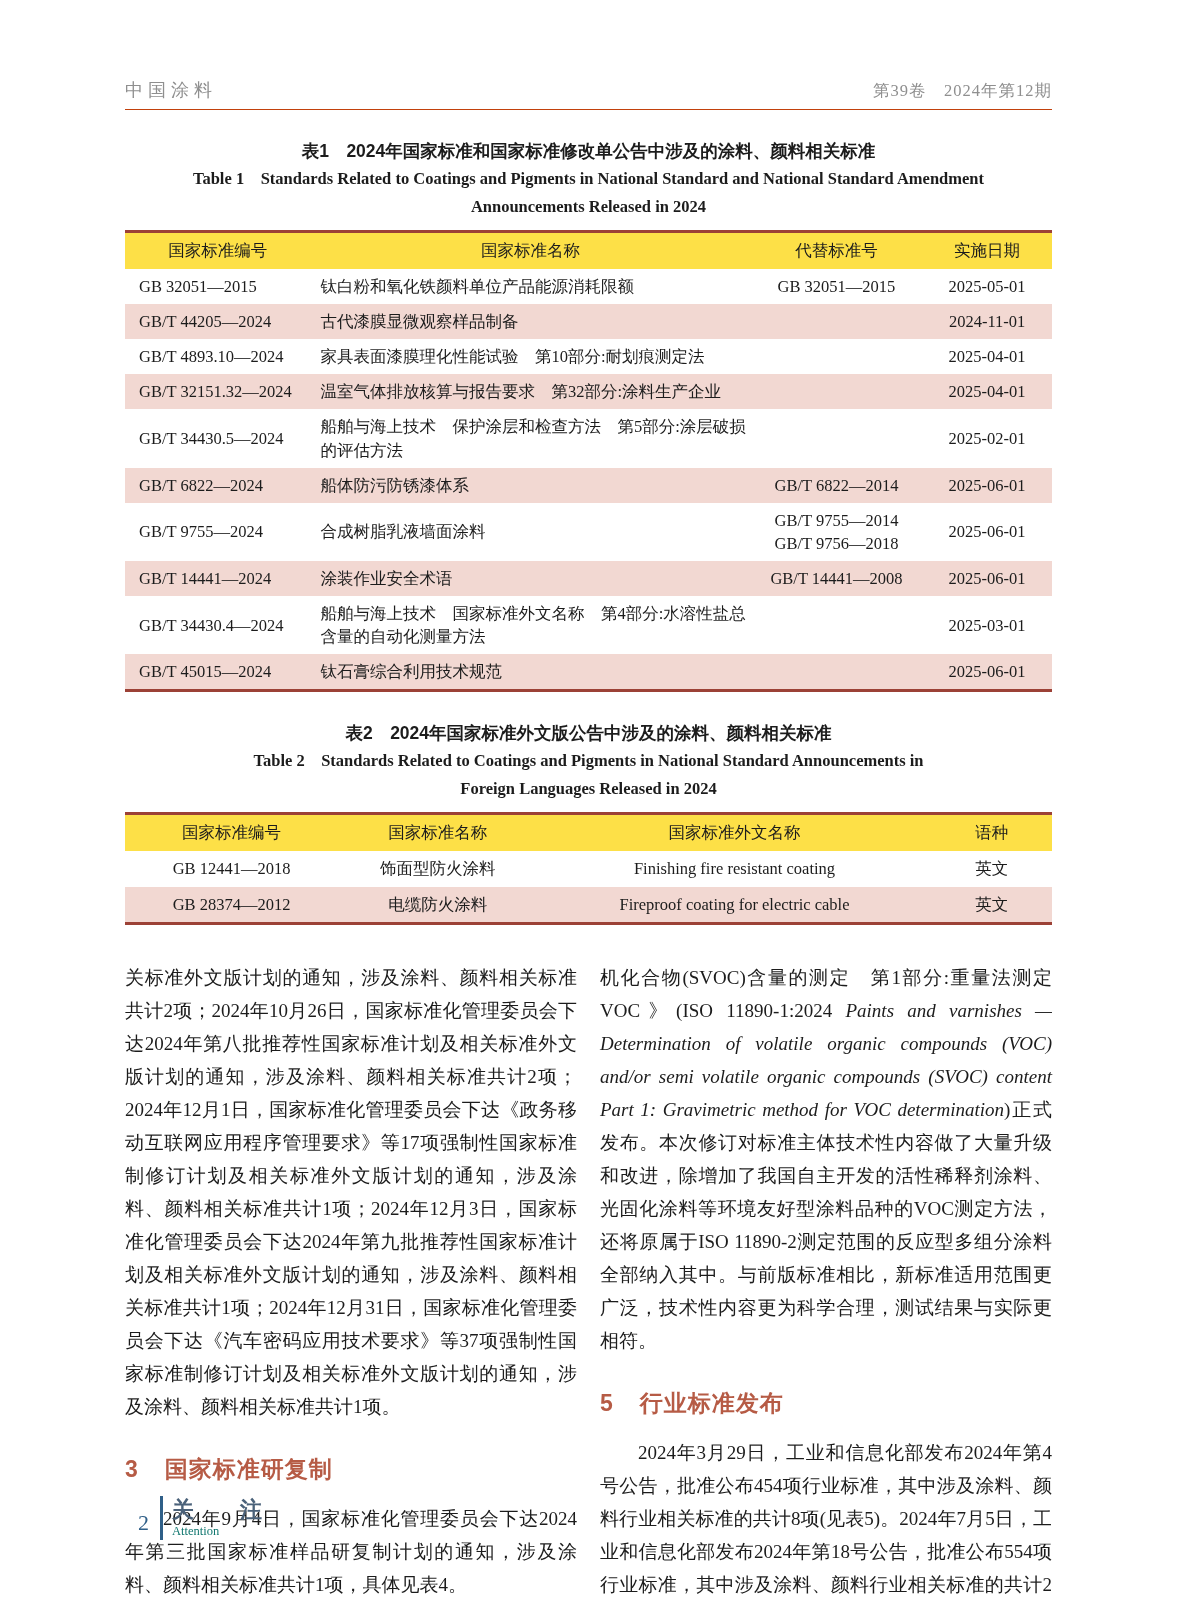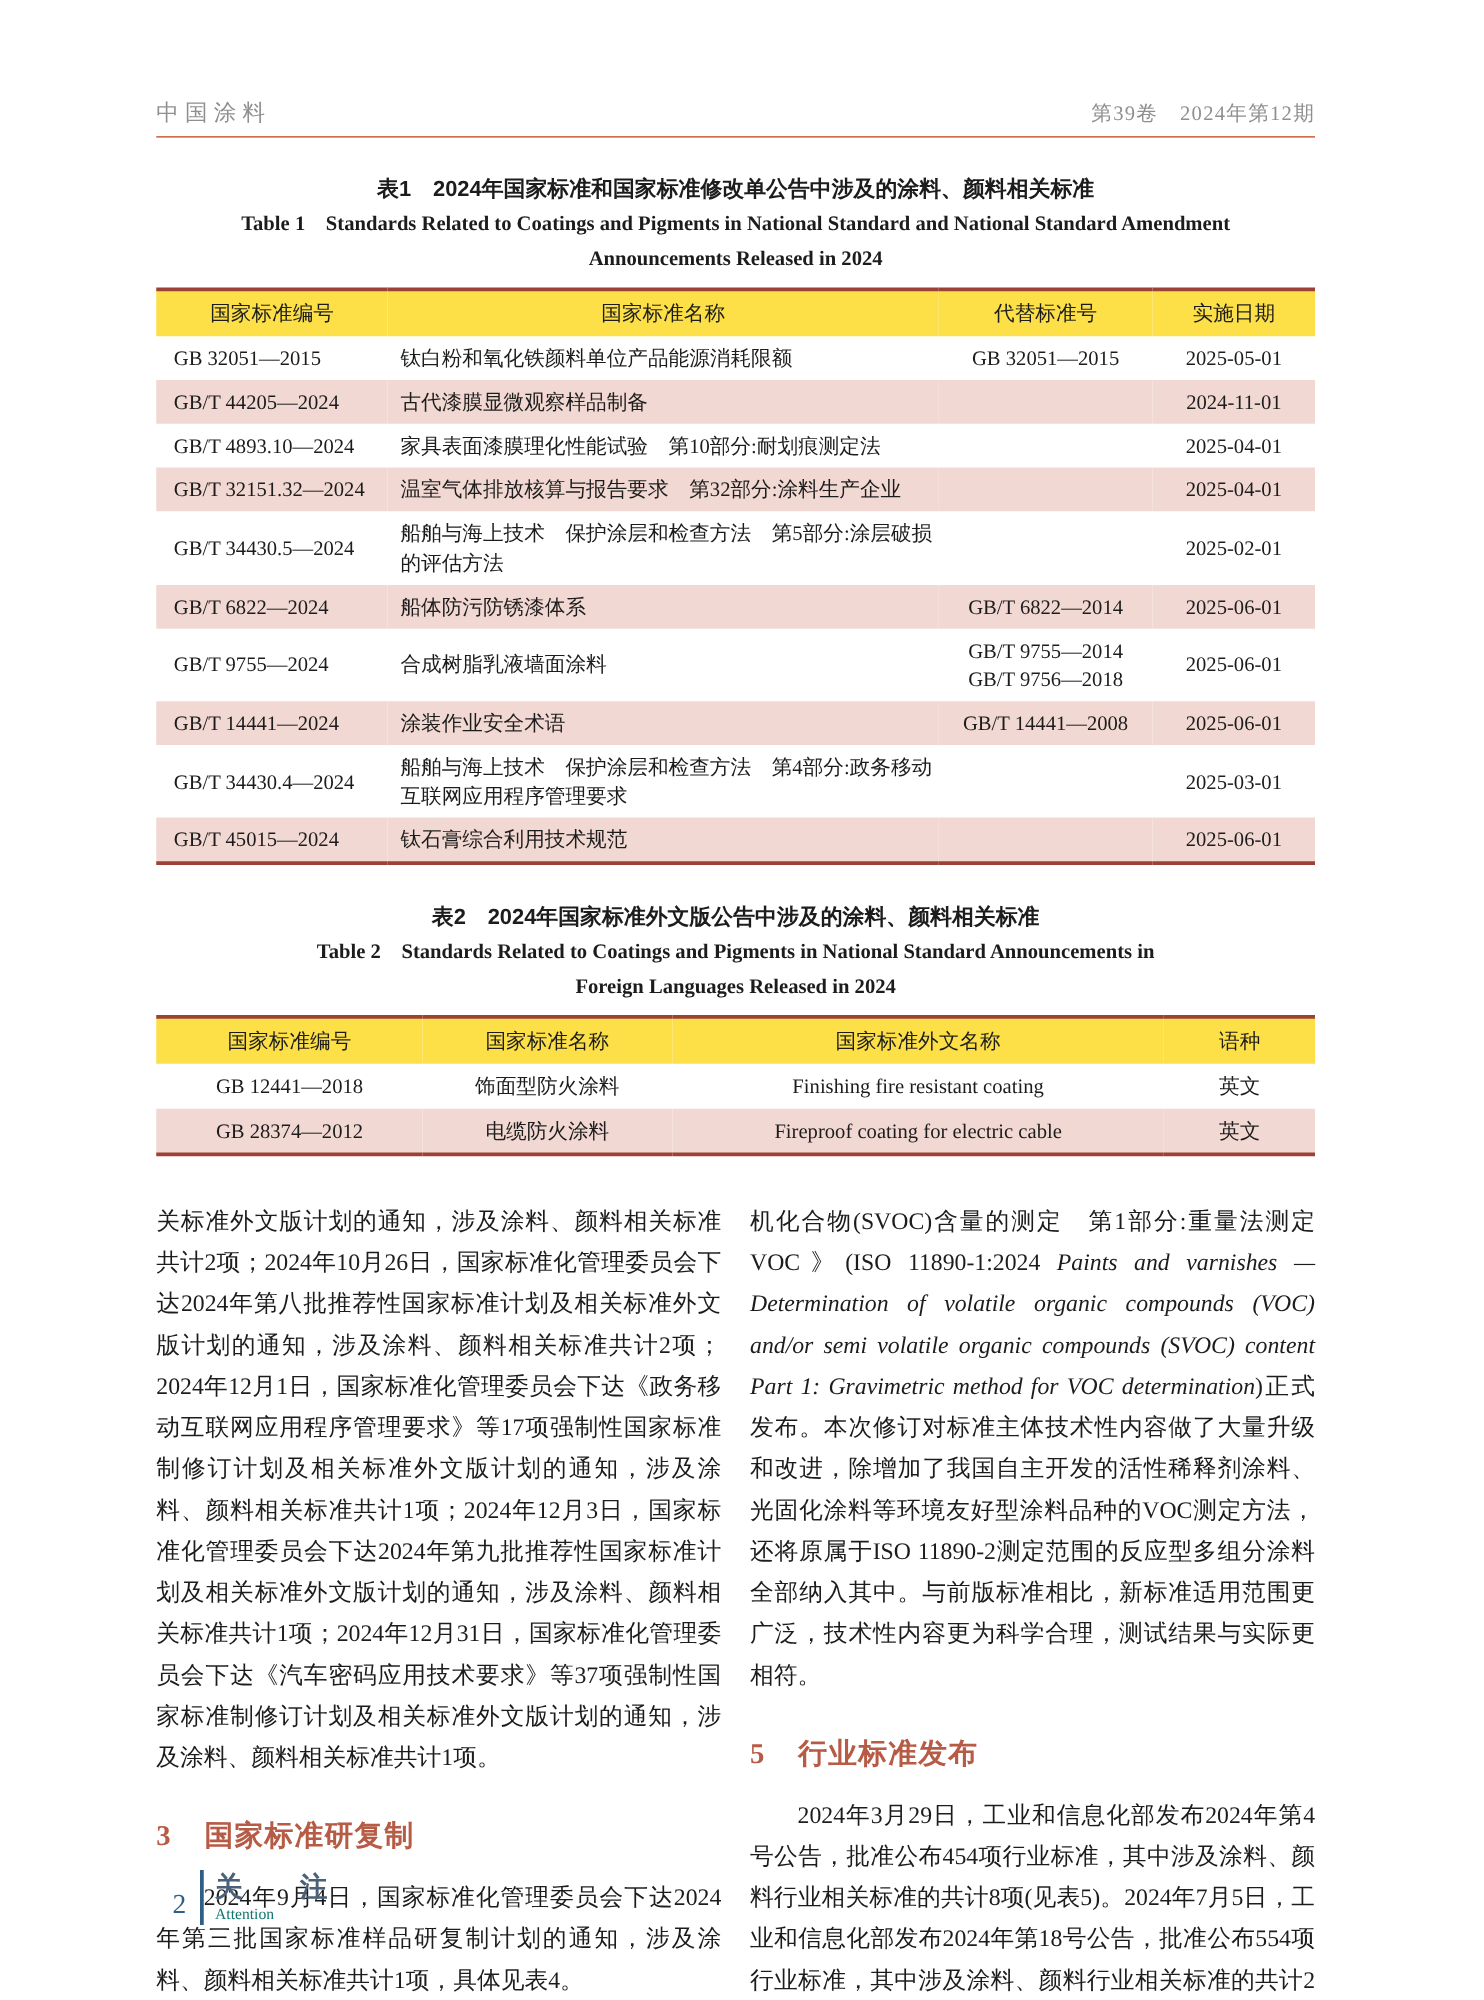--- a/index.html
+++ b/index.html
@@ -38,21 +38,21 @@
   table.t1 .w-code{width:20%;} table.t1 .w-name{width:47.5%;}
   table.t1 .w-rep{width:18.5%;} table.t1 .w-date{width:14%;}
   table.t2 .w2-code{width:23%;} table.t2 .w2-name{width:21.5%;}
   table.t2 .w2-for{width:42.5%;} table.t2 .w2-lang{width:13%;}
 
   
   .columns{display:flex;gap:23px;margin-top:36px;}
   .col{flex:1;min-width:0;font-size:19px;line-height:1.74;text-align:justify;}
   .col p{margin:0;}
   .col p.indent{text-indent:2em;}
-  h2.section{font-family:Liberation Serif, serif;
+  h2.section{font-family:Liberation Sans, sans-serif;
     color:#b65b45;font-size:23px;font-weight:bold;margin:26px 0 13px 0;
     letter-spacing:1px;}
   h2.section .num{margin-right:26px;}
   .ital{font-style:italic;}
 
   
   .footer{position:absolute;left:138px;top:1496px;display:flex;align-items:center;}
   .footer .pagenum{font-size:22px;color:#2f5f88;margin-right:11px;
     align-self:flex-end;padding-bottom:4px;}
   .footer .bar{width:3px;height:44px;background:#2f5f88;margin-right:9px;}
@@ -131,21 +131,21 @@
         <td class="c-date">2025-06-01</td>
       </tr>
       <tr>
         <td class="c-code">GB/T 14441—2024</td>
         <td class="c-name">涂装作业安全术语</td>
         <td class="c-rep">GB/T 14441—2008</td>
         <td class="c-date">2025-06-01</td>
       </tr>
       <tr>
         <td class="c-code">GB/T 34430.4—2024</td>
-        <td class="c-name">船舶与海上技术　保护涂层和检查方法　第4部分:政务移动互联网应用程序管理要求</td>
+        <td class="c-name">船舶与海上技术　国家标准外文名称　第4部分:水溶性盐总含量的自动化测量方法</td>
         <td class="c-rep"></td>
         <td class="c-date">2025-03-01</td>
       </tr>
       <tr>
         <td class="c-code">GB/T 45015—2024</td>
         <td class="c-name">钛石膏综合利用技术规范</td>
         <td class="c-rep"></td>
         <td class="c-date">2025-06-01</td>
       </tr>
     </tbody>

